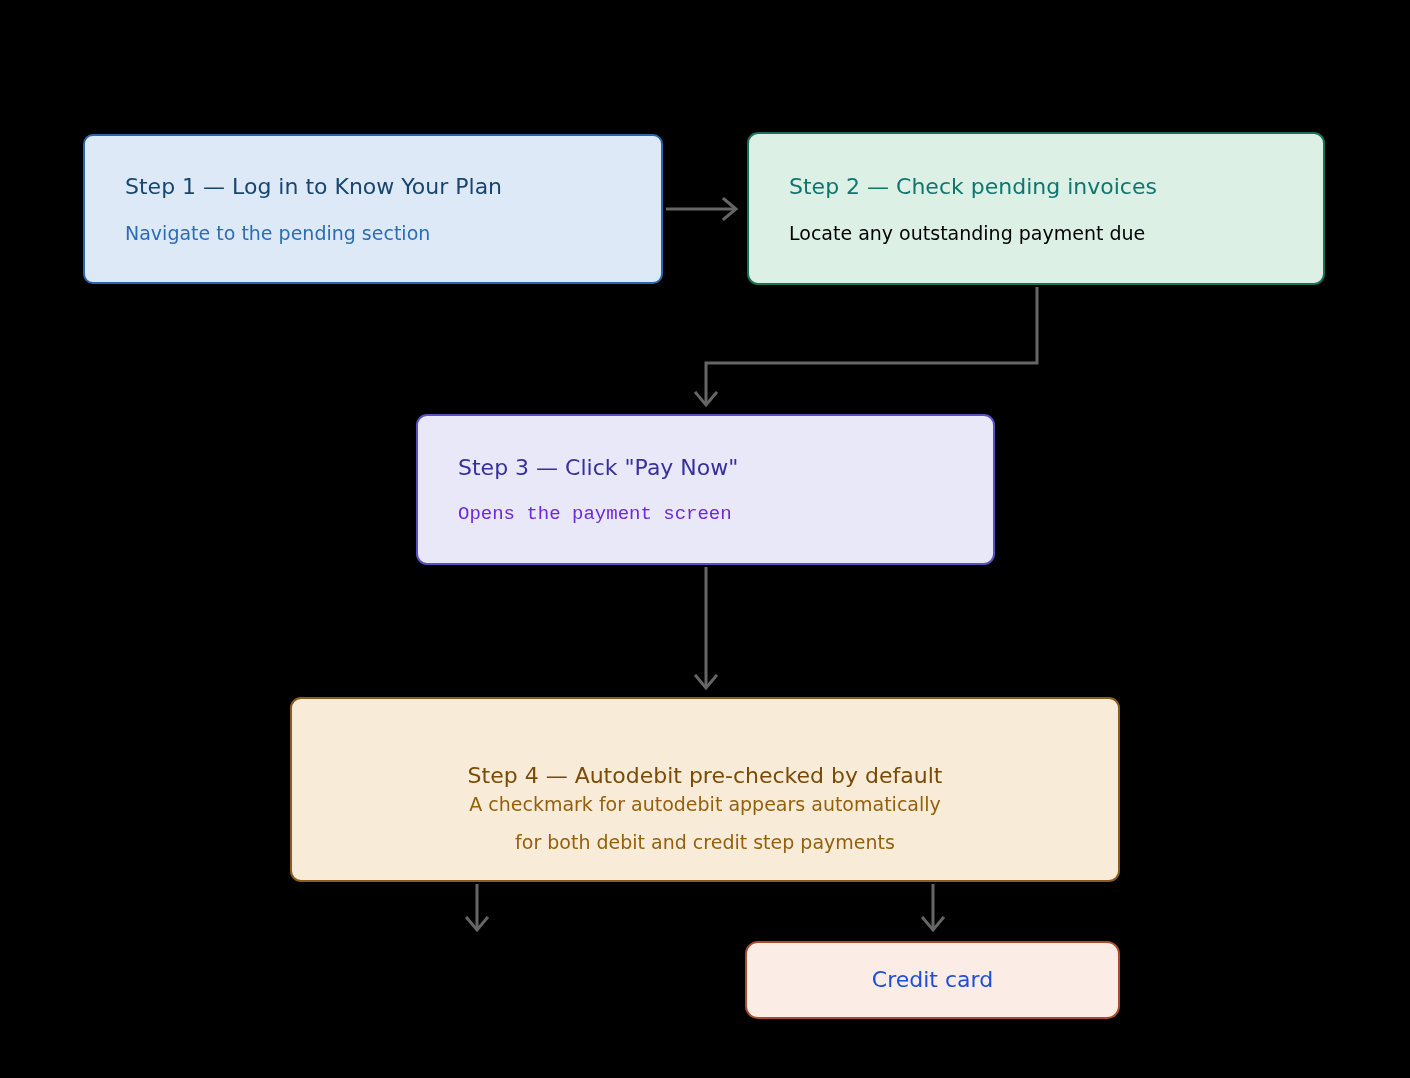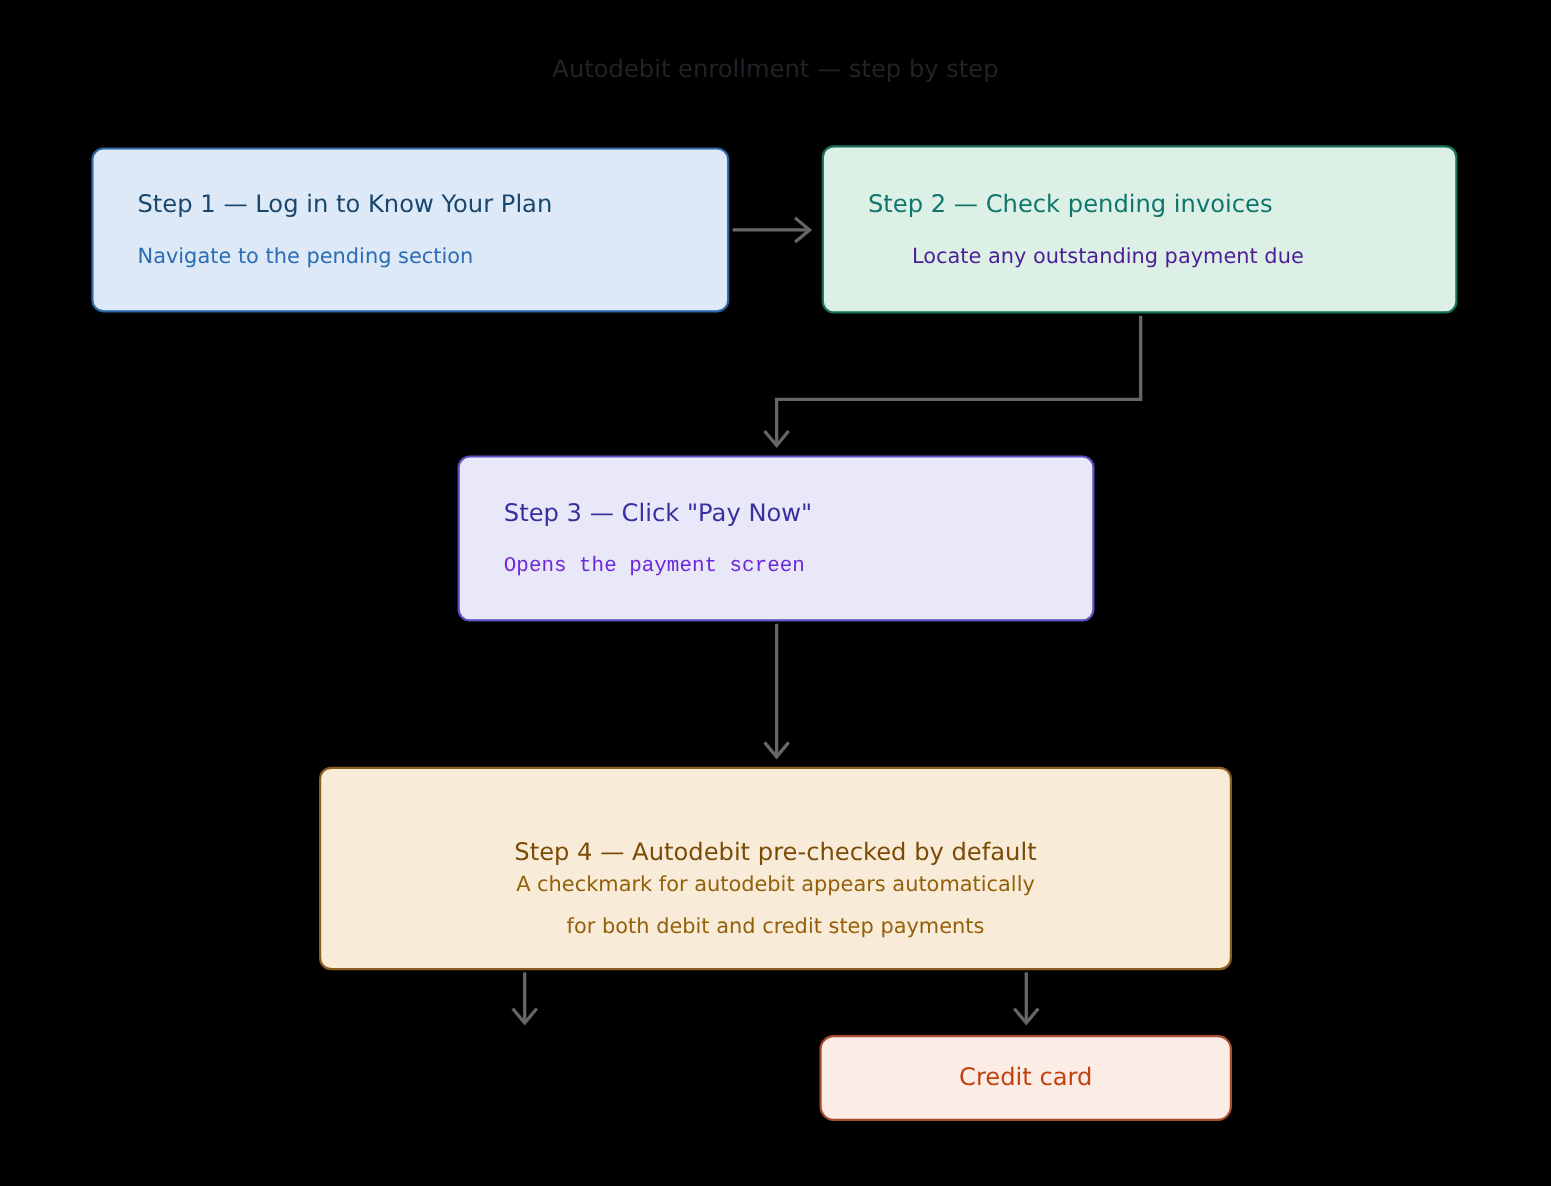--- a/index.html
+++ b/index.html
@@ -63,41 +63,40 @@
         <path d="M3,3 L15,13 L3,23" fill="none" stroke-width="3" stroke-linecap="square" class="edge-stroke" stroke="#666666"></path>
       </marker>
     </defs>
     <path class="edge-stroke" d="M 666,209 L 736,209" fill="none" stroke-width="3" marker-end="url(#chevron)" stroke="#666666"></path>
     <path class="edge-stroke" d="M 1037,287 L 1037,363 L 706,363 L 706,405" fill="none" stroke-width="3" stroke-linejoin="miter" marker-end="url(#chevron)" stroke="#666666"></path>
     <path class="edge-stroke" d="M 706,567 L 706,688" fill="none" stroke-width="3" marker-end="url(#chevron)" stroke="#666666"></path>
     <path class="edge-stroke" d="M 477,884 L 477,930" fill="none" stroke-width="3" marker-end="url(#chevron)" stroke="#666666"></path>
     <path class="edge-stroke" d="M 933,884 L 933,930" fill="none" stroke-width="3" marker-end="url(#chevron)" stroke="#666666"></path>
   </svg>
 
-  <div class="diagram-title" style="color: rgb(31, 36, 40);">Autodebit enrollment — step by step</div>
 
-  <div class="node align-left" id="node-step1" style="background: rgb(222, 233, 248); border-color: rgb(42, 102, 168);">
+  <div class="node align-left" id="node-step1" style="background: rgb(222, 233, 248); border-color: rgb(42, 102, 168); border-radius: 10px;">
     <div class="node-title" style="color: rgb(23, 70, 110);">Step 1 — Log in to Know Your Plan</div>
     <div class="node-subtitle" style="color: rgb(43, 108, 181);">Navigate to the pending section</div>
   </div>
 
   <div class="node align-left" id="node-step2" style="background: rgb(220, 240, 230); border-color: rgb(23, 112, 90);">
     <div class="node-title" style="color: #0f766e;">Step 2 — Check pending invoices</div>
-    <div class="node-subtitle" style="color: #4c1d95; margin-left: 40px;">Locate any outstanding payment due</div>
+    <div class="node-subtitle" style="color: #000000;">Locate any outstanding payment due</div>
   </div>
 
   <div class="node align-left" id="node-step3" style="background: rgb(233, 232, 248); border-color: rgb(90, 80, 192);">
     <div class="node-title" style="color: rgb(55, 47, 158);">Step 3 — Click "Pay Now"</div>
     <div class="node-subtitle" style="color: #6d28d9; font-family: Liberation Mono, monospace;">Opens the payment screen</div>
   </div>
 
   <div class="node align-center" id="node-step4" style="background: rgb(248, 236, 216); border-color: rgb(138, 92, 30);">
     <div class="node-title" style="color: rgb(123, 74, 6); margin-top: 36px;">Step 4 — Autodebit pre-checked by default</div>
     <div class="node-subline node-sub-first" style="color: rgb(149, 96, 12);">A checkmark for autodebit appears automatically</div>
     <div class="node-subline" style="color: rgb(149, 96, 12);">for both debit and credit step payments</div>
   </div>
 
 
   <div class="node align-center" id="node-credit" style="background: rgb(251, 236, 230); border-color: rgb(169, 78, 44);">
-    <div class="card-label" style="color: #c2410c;">Credit card</div>
+    <div class="card-label" style="color: #1d4ed8;">Credit card</div>
   </div>
 
 </div>
 
 </body></html>

